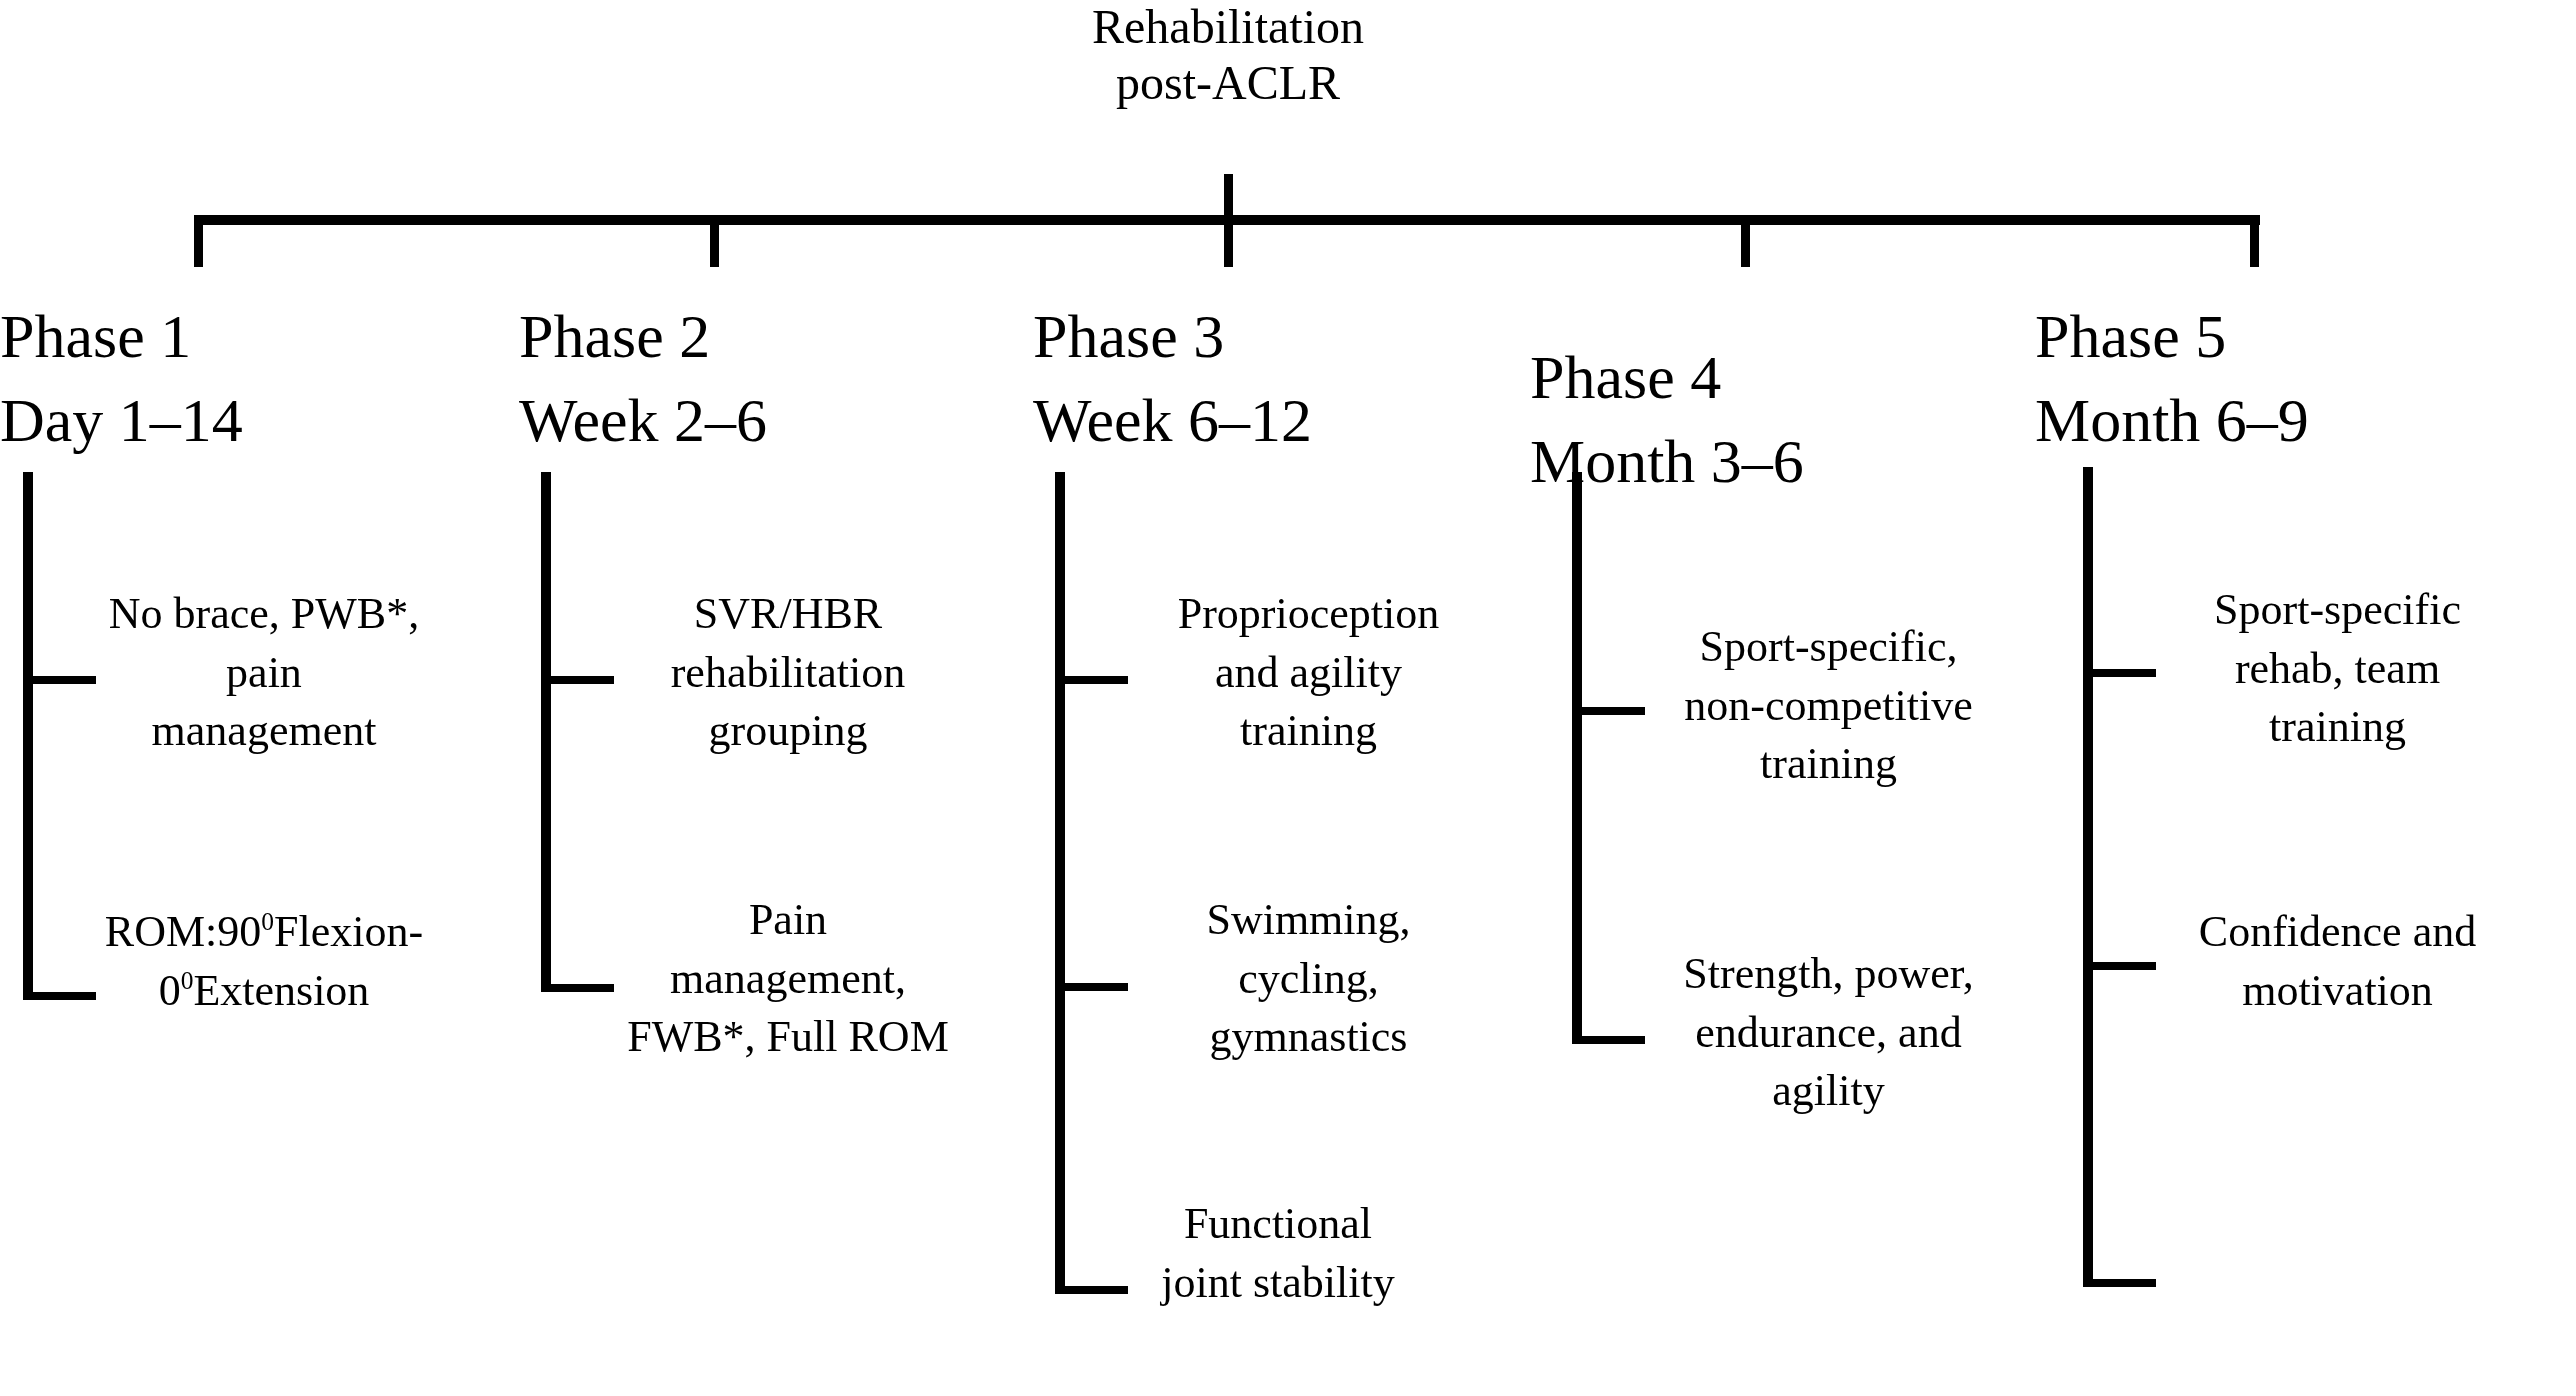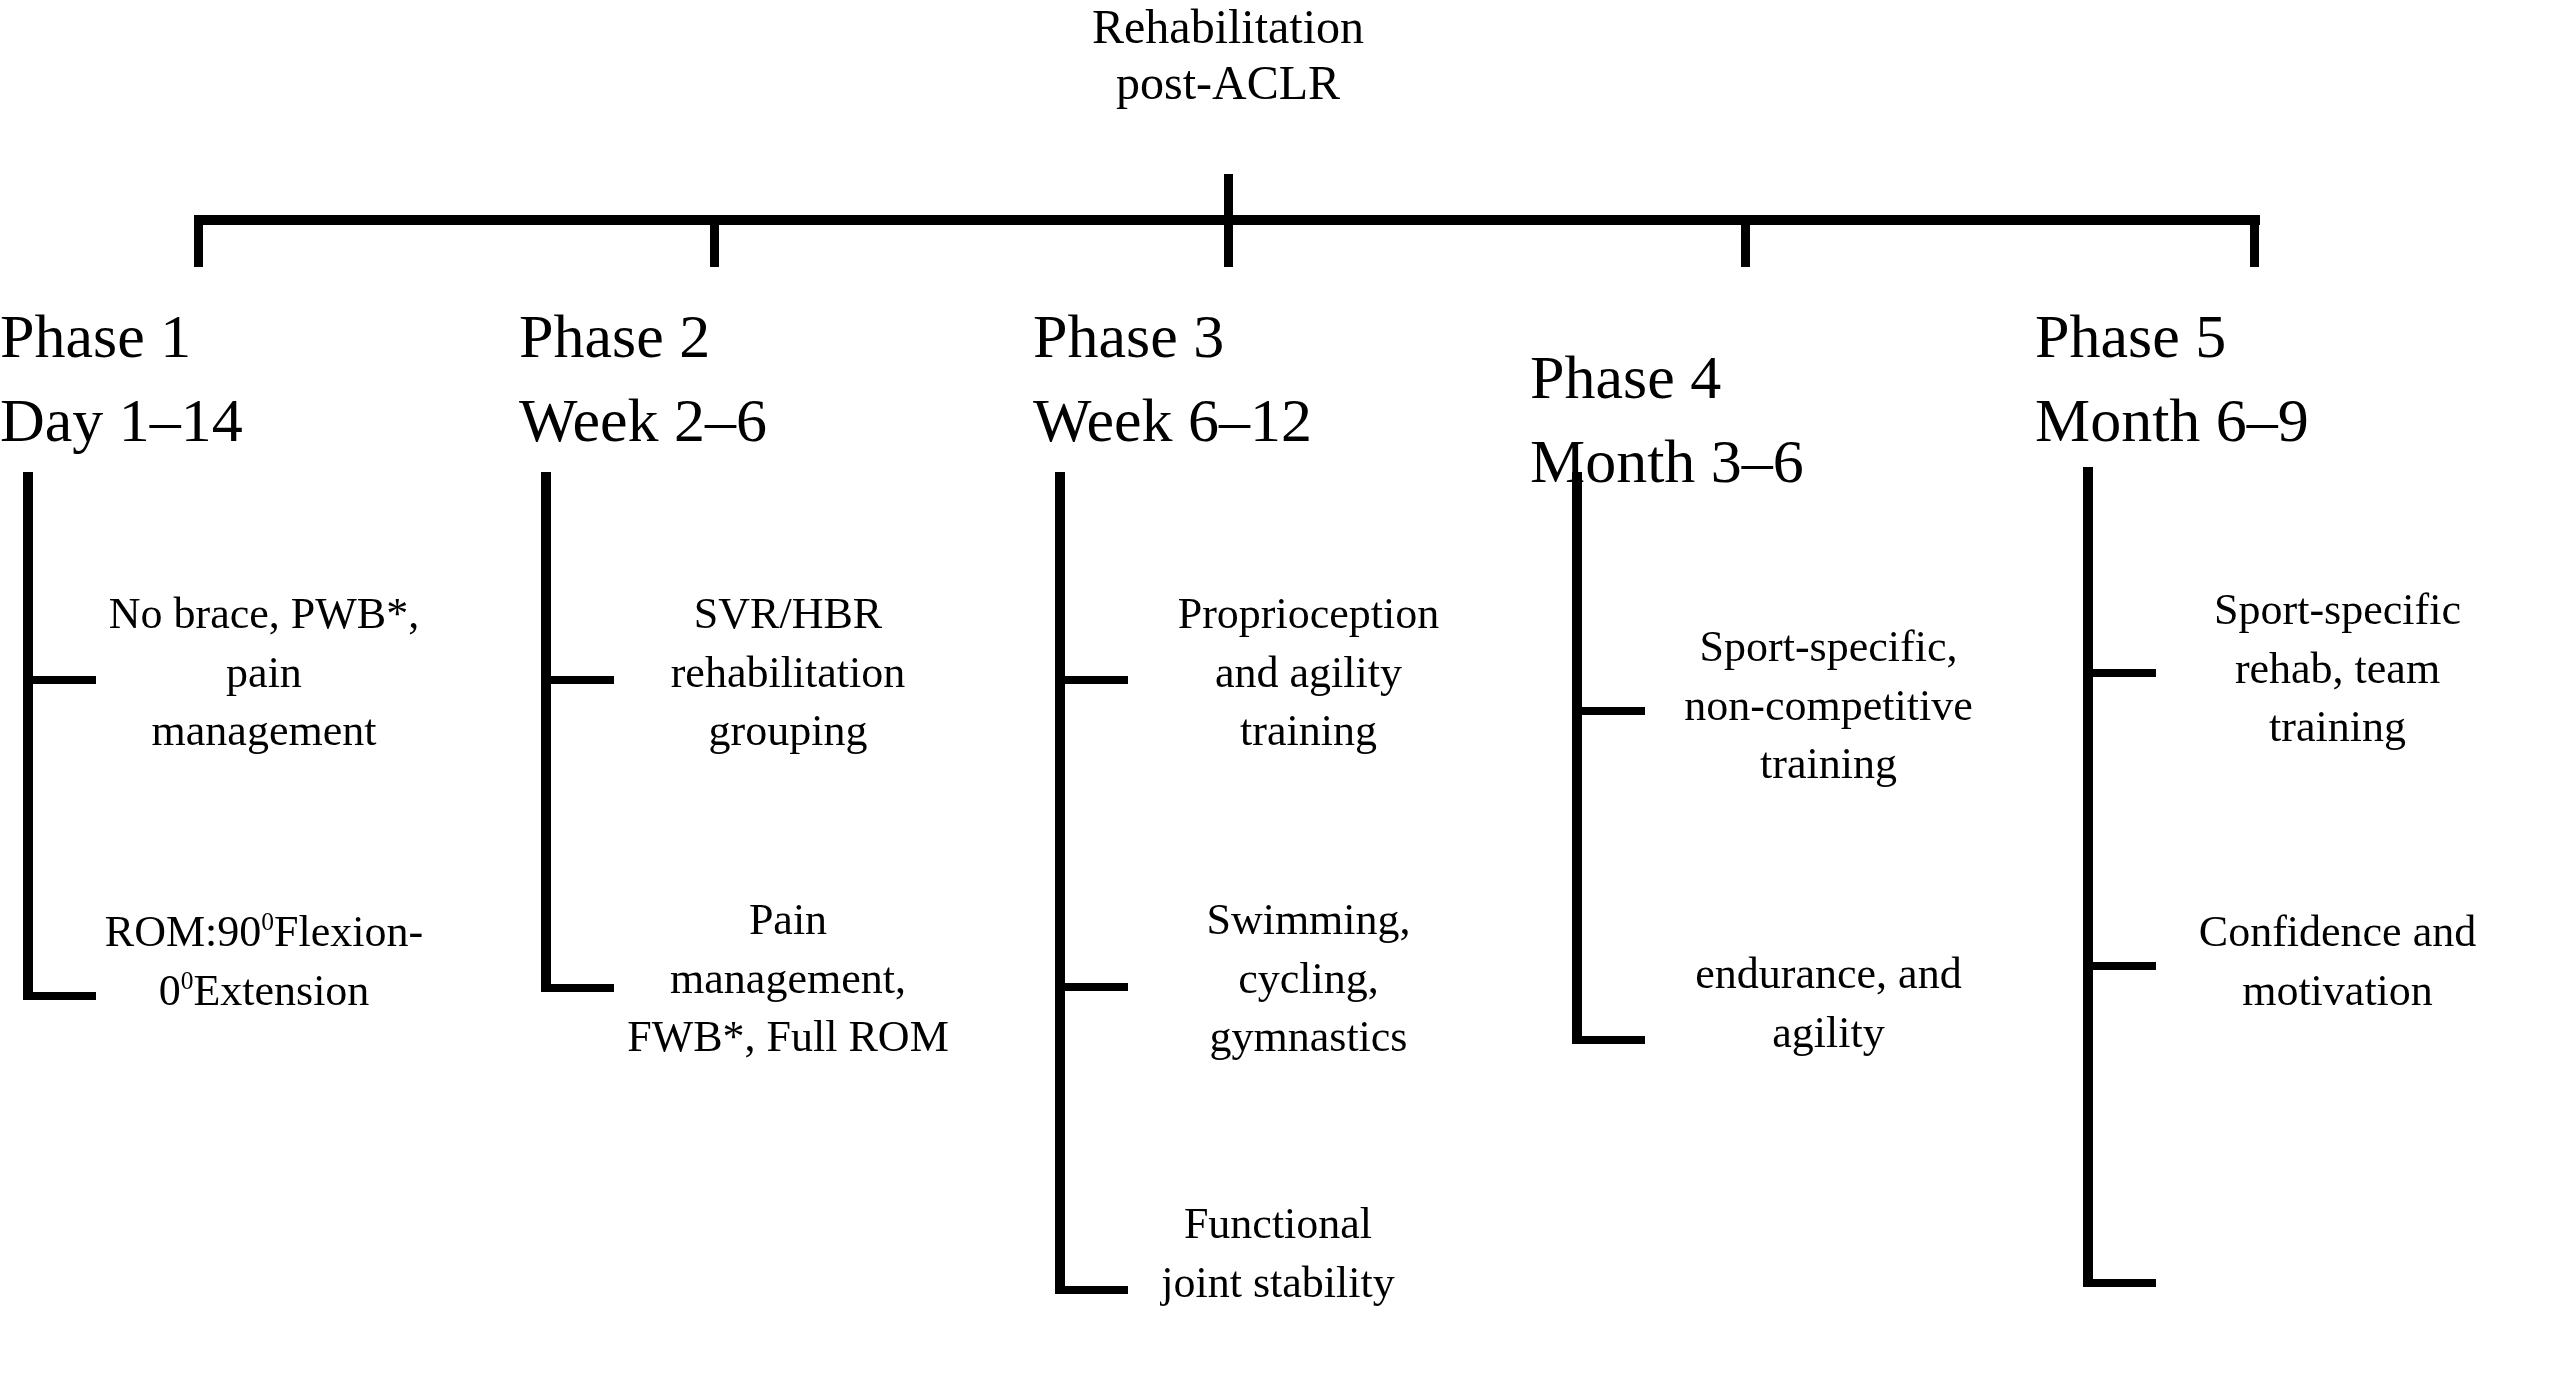--- a/index.html
+++ b/index.html
@@ -189,20 +189,21 @@
   <div class="rail" style="left:1572px; top:472px; height:572px;"></div>
   <div class="tick" style="left:1572px; top:707px; width:73px;"></div>
   <div class="tick" style="left:1572px; top:1036px; width:73px;"></div>
 
   <div class="item" style="left:1595px; top:618px; width:467px;">
     <span class="ln">Sport-specific,</span>
     <span class="ln">non-competitive</span>
     <span class="ln">training</span>
   </div>
   <div class="item" style="left:1595px; top:945px; width:467px;">
+    <span class="ln">Strength, power,</span>
     <span class="ln">endurance, and</span>
     <span class="ln">agility</span>
   </div>
 
   <div class="col" style="left:2035px; width:536px;">
     <div class="col-head">
       <span class="phase-name">Phase 5</span>
       <span class="phase-range">Month 6–9</span>
     </div>
   </div>

